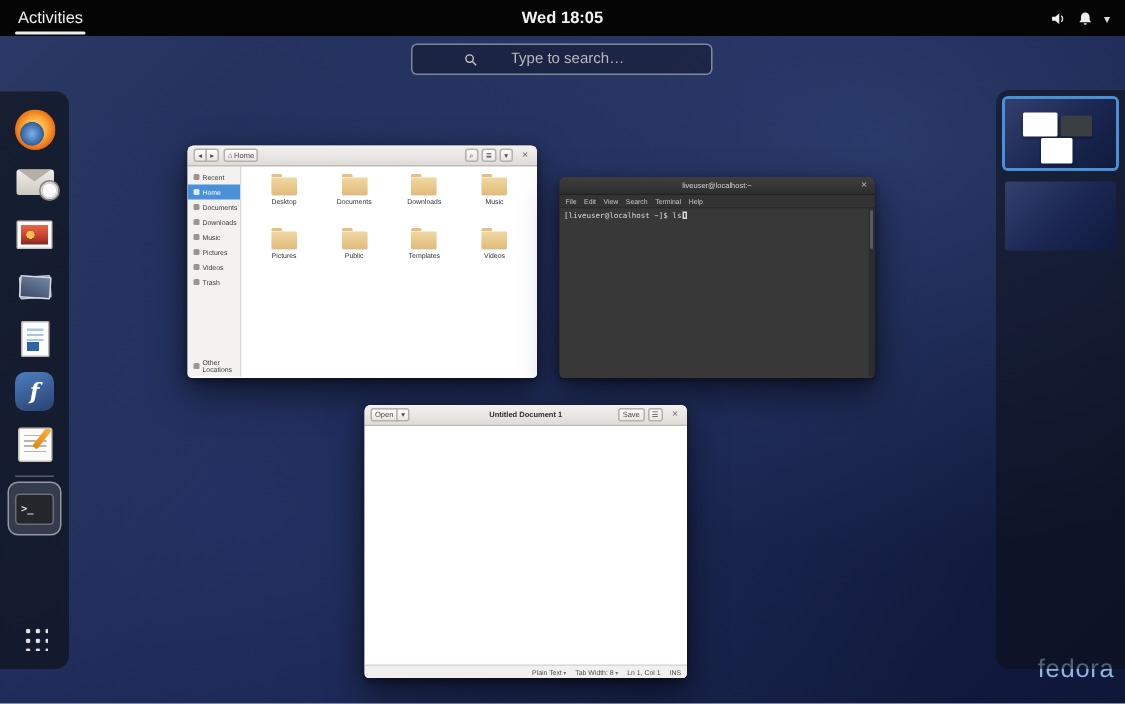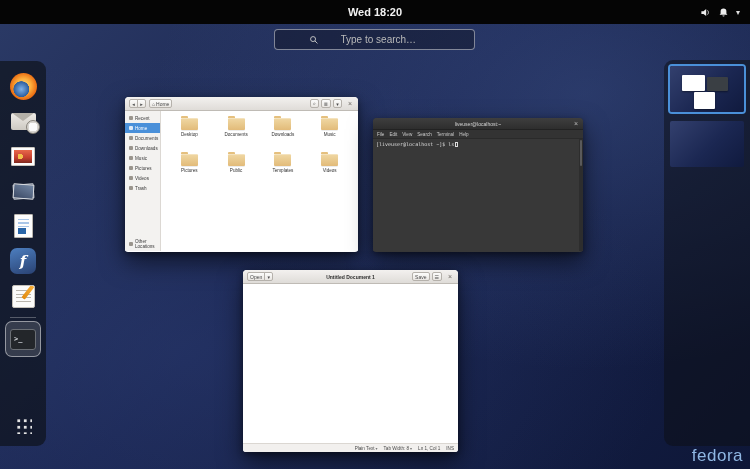--- a/index.html
+++ b/index.html
@@ -101,27 +101,28 @@
 
   
   #gedit{left:243px;top:270px;width:215px;height:182px;display:flex;flex-direction:column;}
   .g-title{position:absolute;left:50%;transform:translateX(-50%);font-weight:700;font-size:5px;color:#2d2d2d;white-space:nowrap;}
   .g-body{flex:1;background:#fff;}
   .g-status{height:9px;background:#f2f0ee;border-top:1px solid #dbd7d2;display:flex;align-items:center;justify-content:flex-end;gap:6px;padding:0 4px;font-size:4.6px;color:#4a4a4a;}
   .g-chip{display:flex;align-items:center;gap:1px;cursor:pointer;}
   .arr{font-size:4px;color:#777;}
 
   
-  .brand{position:absolute;right:7px;bottom:3px;font-size:17px;color:#8fb7e3;letter-spacing:.5px;z-index:10;}
+  .brand{position:absolute;right:7px;bottom:13px;font-size:17px;color:#8fb7e3;letter-spacing:.5px;z-index:10;}
 </style>
 </head>
 <body>
 
 <div class="topbar">
-  <div class="clock">Wed 18:20</div>
+  <div class="activities">Activities</div>
+  <div class="clock">Wed 18:05</div>
   <div class="status">
     <svg width="11" height="11" viewBox="0 0 16 16">
         <path d="M2 6v4h3l4 3V3L5 6H2z" fill="#ededed"></path>
         <path d="M11 5c1.6 1.6 1.6 4.4 0 6" stroke="#ededed" fill="none" stroke-width="1.3"></path>
       </svg>
     <svg width="11" height="11" viewBox="0 0 16 16">
         <path d="M8 2a4.2 4.2 0 0 0-4.2 4.2v3.1L2.3 11.4h11.4l-1.5-2.1V6.2A4.2 4.2 0 0 0 8 2z" fill="#ededed"></path>
         <path d="M6.4 12.3a1.6 1.6 0 0 0 3.2 0z" fill="#ededed"></path>
       </svg>
     <span class="chev">▾</span>

